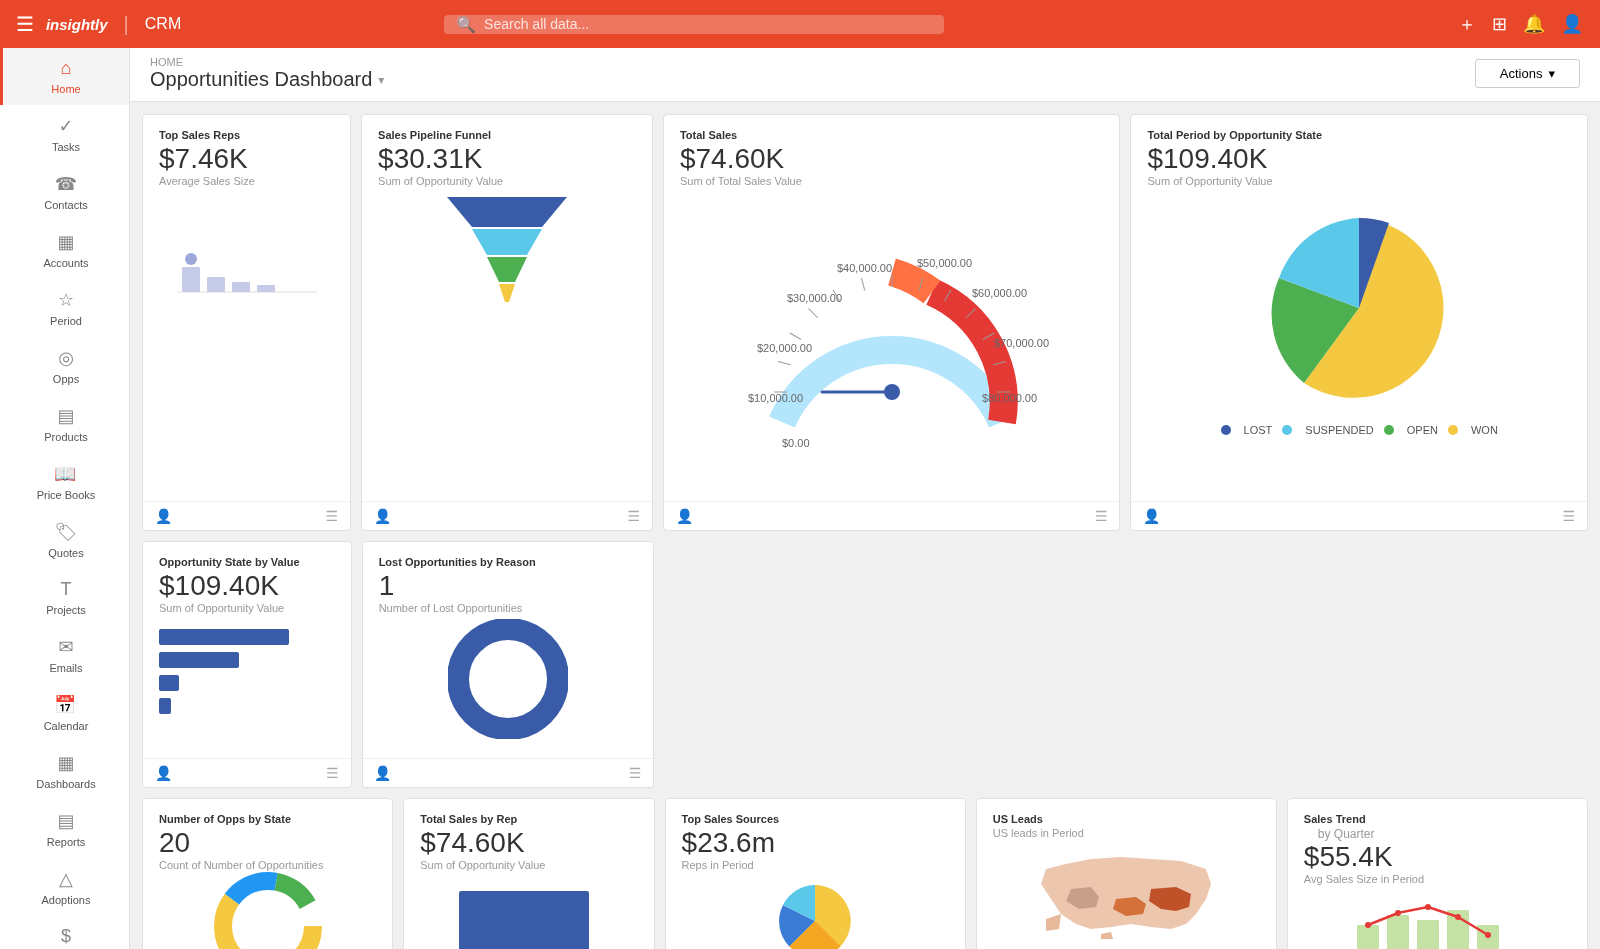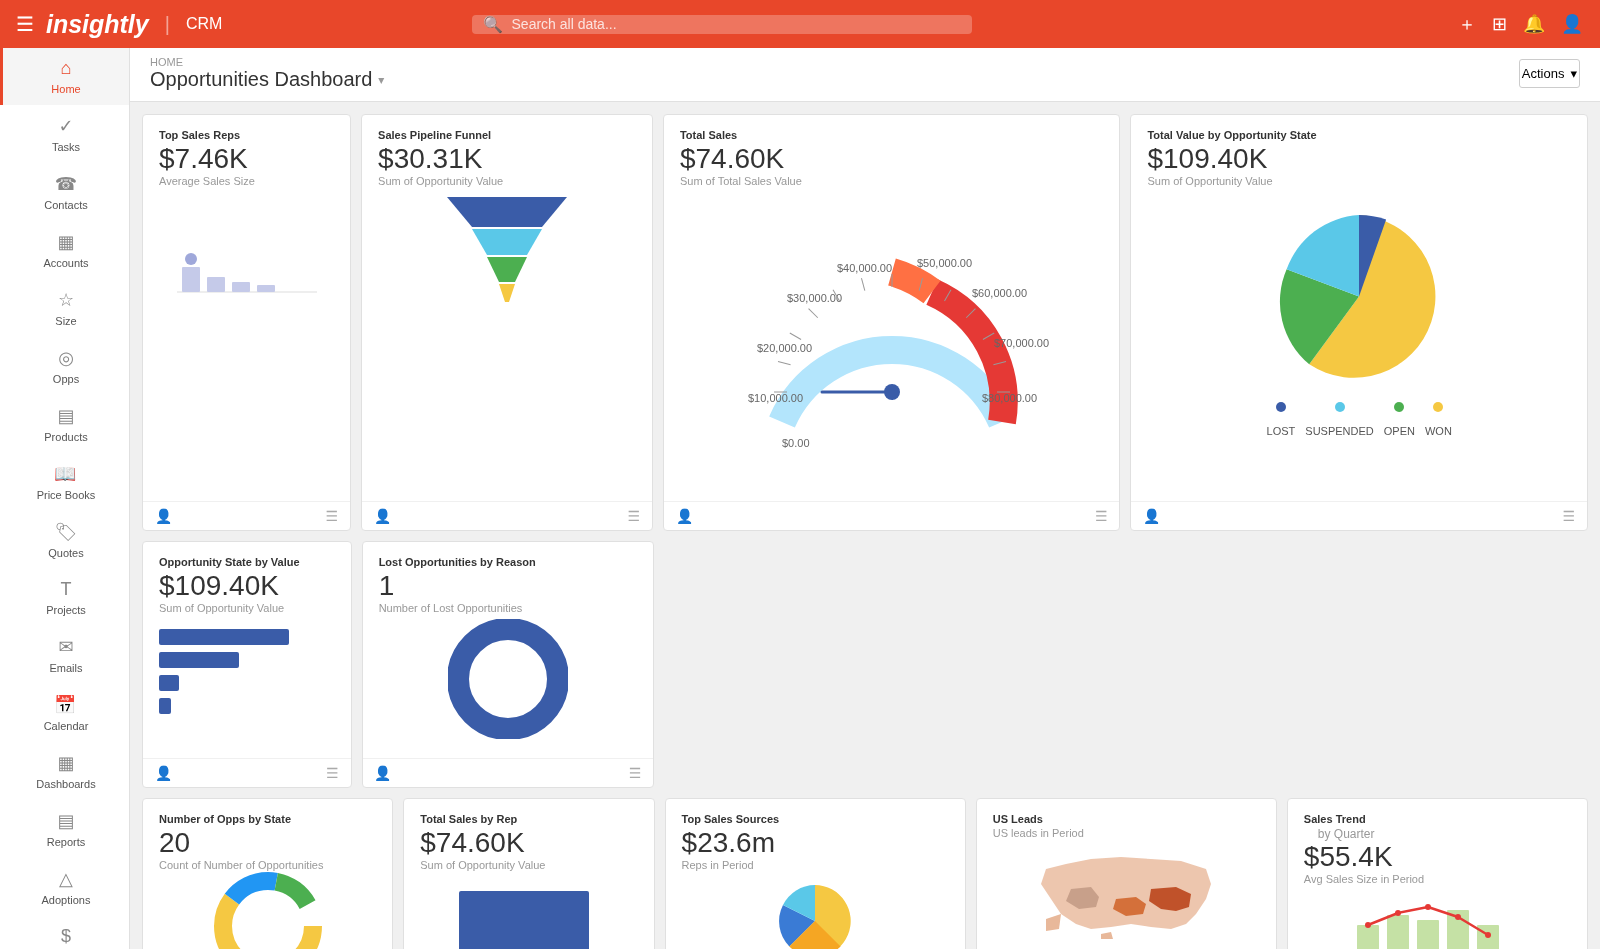--- a/index.html
+++ b/index.html
@@ -13,21 +13,21 @@
       align-items: center;
       padding: 0 16px;
       gap: 12px;
       flex-shrink: 0;
       z-index: 100;
     }
     .topnav-logo {
       color: #fff;
       font-style: italic;
       font-weight: bold;
-      font-size: 25px;
+      font-size: 15px;
     }
     .topnav-divider { color: rgba(255,255,255,0.5); font-size: 20px; margin: 0 4px; }
     .topnav-crm { color: #fff; font-size: 16px; font-weight: 300; }
     .topnav-search {
       flex: 1;
       max-width: 500px;
       margin: 0 auto;
       background: rgba(255,255,255,0.25);
       border-radius: 4px;
       display: flex;
@@ -87,21 +87,21 @@
       justify-content: space-between;
       flex-shrink: 0;
     }
     .breadcrumb { font-size: 11px; color: #999; text-transform: uppercase; }
     .page-title { font-size: 20px; color: #333; font-weight: 400; display: flex; align-items: center; gap: 6px; }
     .page-title .arrow { font-size: 12px; color: #999; }
     .actions-btn {
       background: #fff;
       border: 1px solid #ccc;
       border-radius: 3px;
-      padding: 6px 2px;
+      padding: 6px 24px;
       font-size: 13px;
       cursor: pointer;
       display: flex;
       align-items: center;
       gap: 6px;
     }
 
     
     .dashboard { padding: 12px; display: flex; flex-direction: column; gap: 10px; flex: 1; }
 
@@ -133,21 +133,21 @@
 
     
     .card-sm { flex: 1; min-width: 160px; max-width: 220px; }
     .card-md { flex: 1.4; }
 
     
     svg { display: block; }
 
     
     .legend { display: flex; gap: 10px; justify-content: center; flex-wrap: wrap; font-size: 11px; color: #555; margin-top: 6px; }
-    .legend-item { display: flex; align-items: center; gap: 13px; flex-direction: column; }
+    .legend-item { display: flex; align-items: center; gap: 13px; }
     .legend-dot { width: 10px; height: 10px; border-radius: 50%; display: inline-block; }
 
     
     ::-webkit-scrollbar { width: 6px; }
     ::-webkit-scrollbar-thumb { background: #ccc; border-radius: 3px; }
   </style>
 </head>
 <body>
 
 <nav class="topnav">
@@ -181,21 +181,21 @@
     <div class="sidebar-item">
       <span class="si-icon">☎</span>
       <span class="label">Contacts</span>
     </div>
     <div class="sidebar-item">
       <span class="si-icon">▦</span>
       <span class="label">Accounts</span>
     </div>
     <div class="sidebar-item">
       <span class="si-icon">☆</span>
-      <span class="label">Size</span>
+      <span class="label">Period</span>
     </div>
     <div class="sidebar-item">
       <span class="si-icon">◎</span>
       <span class="label">Opps</span>
     </div>
     <div class="sidebar-item">
       <span class="si-icon">▤</span>
       <span class="label">Products</span>
     </div>
     <div class="sidebar-item">
@@ -347,21 +347,21 @@
             </div>
           </div>
           <div class="card-footer">
             <span class="card-footer-icon">👤</span>
             <span class="card-footer-icon">☰</span>
           </div>
         </div>
 
         <div class="dash-card" style="flex:2.2;">
           <div class="card-body">
-            <div class="card-title">Total Value by Opportunity State</div>
+            <div class="card-title">Total Period by Opportunity State</div>
             <div class="card-value">$109.40K</div>
             <div class="card-subtitle">Sum of Opportunity Value</div>
             <div class="chart-area" style="height:260px; flex-direction:column;">
               <svg width="220" height="220" viewBox="0 0 220 220">
 
                 <path d="M110,110 L110,20 A90,90 0 1,1 55,185 Z" fill="#f5c842"></path>
 
                 <path d="M110,110 L55,185 A90,90 0 0,1 30,80 Z" fill="#4caf50"></path>
 
                 <path d="M110,110 L30,80 A90,90 0 0,1 110,20 Z" fill="#5ac8e8"></path>

